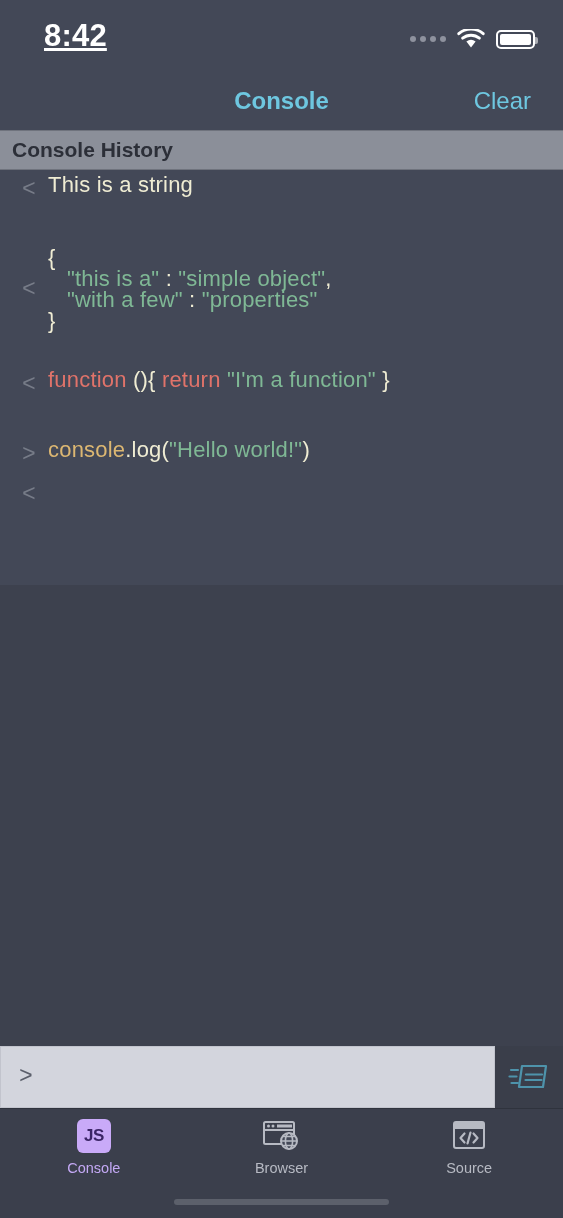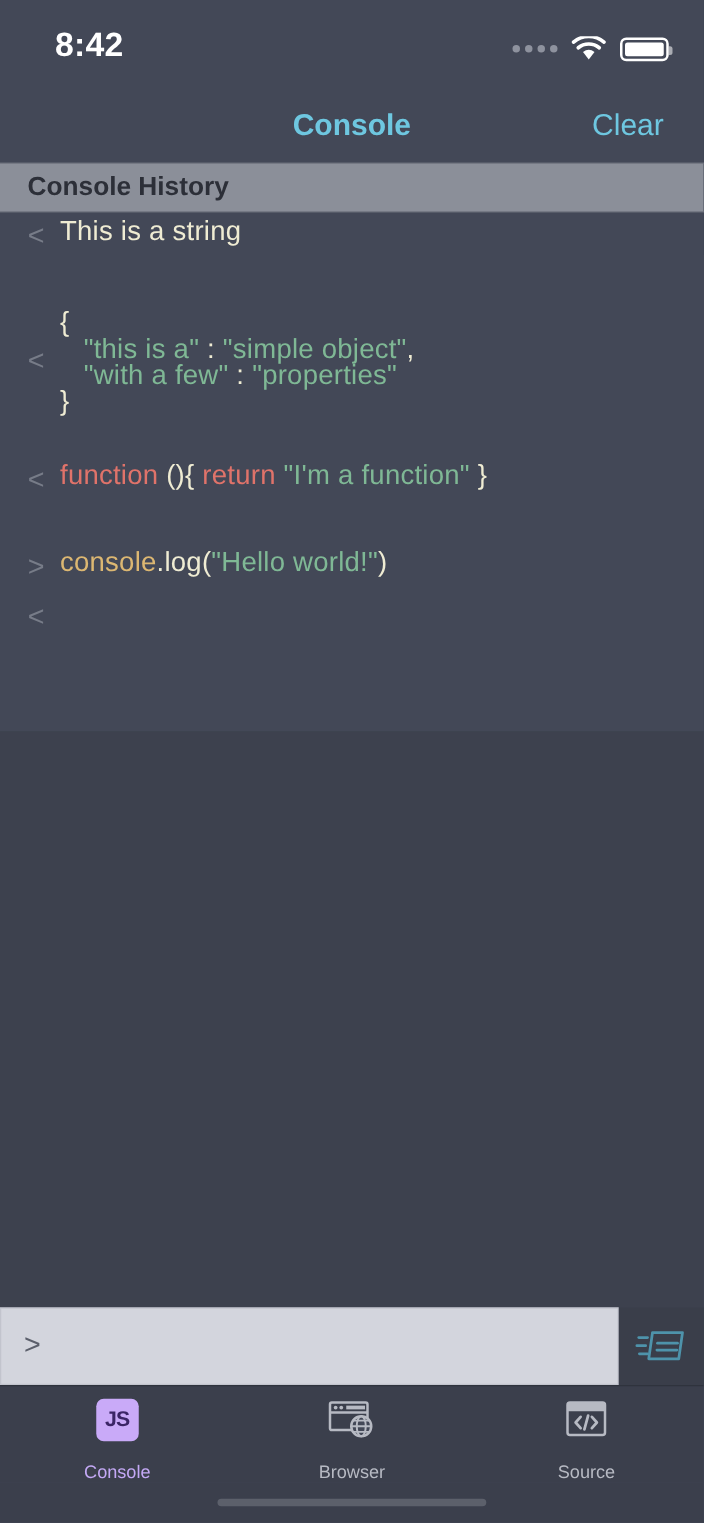--- a/index.html
+++ b/index.html
@@ -25,24 +25,25 @@
     flex: 0 0 72px;
     background: #434857;
     display: flex;
     align-items: center;
     justify-content: space-between;
     padding: 0 28px 0 44px;
     position: relative;
   }
   .status-time {
     color: #ffffff;
-    font-size: 27px;
+    font-size: 31px;
     font-weight: bold;
     letter-spacing: 0.2px;
     margin-top: 0;
+    text-decoration: underline;
   }
   .status-right {
     display: flex;
     align-items: center;
     gap: 11px;
     margin-top: 6px;
   }
   .sig-dots { display: flex; align-items: center; gap: 4px; }
   .sig-dots i {
     display: block;
@@ -97,21 +98,21 @@
     font-size: 24px;
   }
 
   
   .section-header {
     height: 40px;
     flex: 0 0 40px;
     background: #8b8f99;
     display: flex;
     align-items: center;
-    padding-left: 22px;
+    padding-left: 12px;
     border-top: 1px solid #6f737d;
     border-bottom: 1px solid #6f737d;
   }
   .section-header span {
     color: #2c2f38;
     font-size: 21px;
     font-weight: bold;
   }
 
   
@@ -193,21 +194,21 @@
     border-top: 1px solid #2f333d;
     display: flex;
     align-items: flex-start;
     padding-top: 8px;
   }
   .tab {
     flex: 1 1 0;
     display: flex;
     flex-direction: column;
     align-items: center;
-    gap: 15px;
+    gap: 5px;
   }
   .tab-icon {
     height: 38px;
     display: flex;
     align-items: center;
     justify-content: center;
   }
   .tab-label {
     font-size: 14.5px;
     color: #b7bac3;

